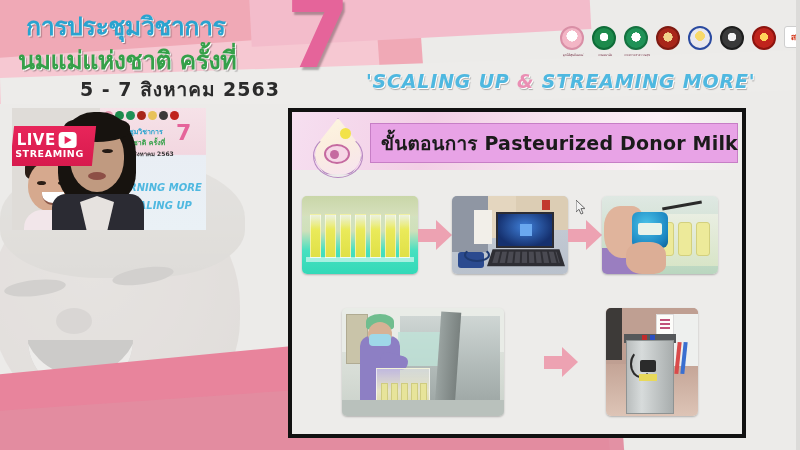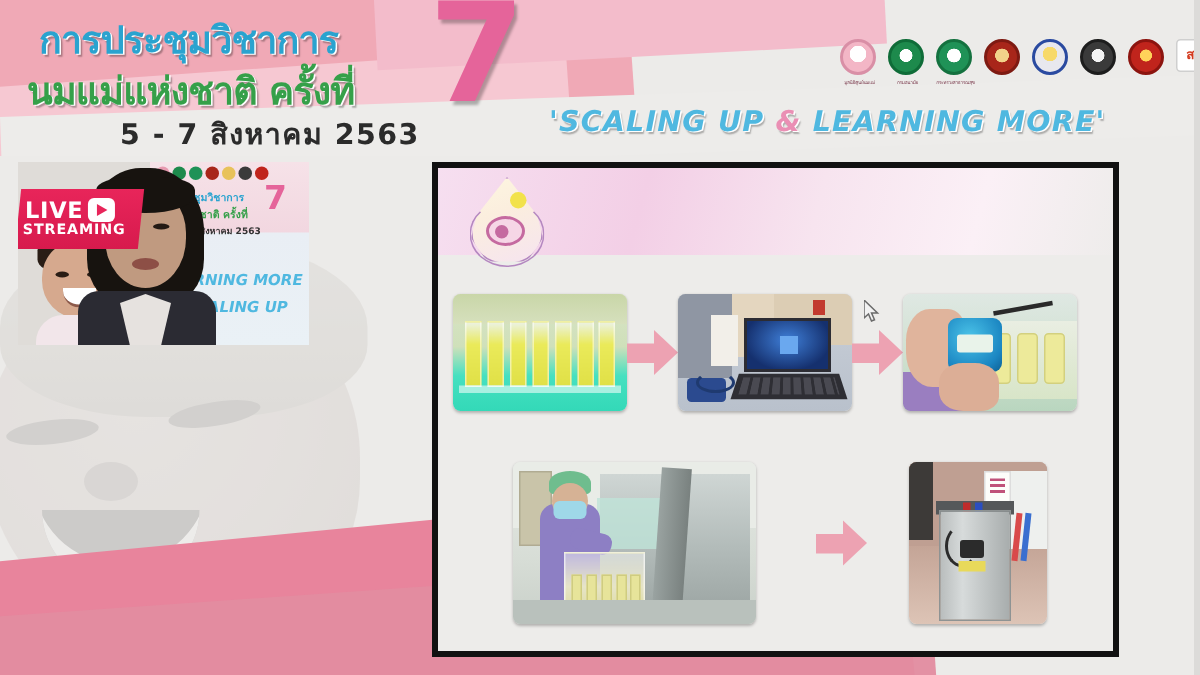--- a/index.html
+++ b/index.html
@@ -607,21 +607,21 @@
     <div class="hdr-pink-b"></div>
     <div class="hdr-pink-c"></div>
     <div class="hdr-white"></div>
 
     <div class="title-line1">การประชุมวิชาการ</div>
     <div class="title-line2">นมแม่แห่งชาติ ครั้งที่</div>
     <div class="title-date">5 - 7 สิงหาคม 2563</div>
     <div class="big-seven">7</div>
 
     <div class="tagline">
-      <span>'SCALING UP </span><span class="amp">&amp;</span><span> LEARNING MORE'</span>
+      <span>'SCALING UP </span><span class="amp">&amp;</span><span> STREAMING MORE'</span>
     </div>
 
     <div class="logos">
       <div class="logo lg1">
           <span class="disc"></span>
           <span class="cap">มูลนิธิศูนย์นมแม่</span>
         </div>
       <div class="logo lg2">
           <span class="disc"></span>
           <span class="cap">กรมอนามัย</span>
@@ -702,20 +702,23 @@
   <div class="panel">
     <div class="panel-wash"></div>
 
     <div class="drop-logo">
       <div class="drop-shape"></div>
       <div class="drop-dot"></div>
       <div class="drop-baby"></div>
       <div class="drop-ring"></div>
     </div>
 
+    <div class="panel-title">
+      <span>ขั้นตอนการ Pasteurized Donor Milk</span>
+    </div>
 
     <div class="row row-top">
 
       <div class="photo p1">
         <div class="top"></div>
         <div class="bottle" style="left:8px"></div>
         <div class="bottle" style="left:23px"></div>
         <div class="bottle" style="left:38px"></div>
         <div class="bottle" style="left:53px"></div>
         <div class="bottle" style="left:68px"></div>

